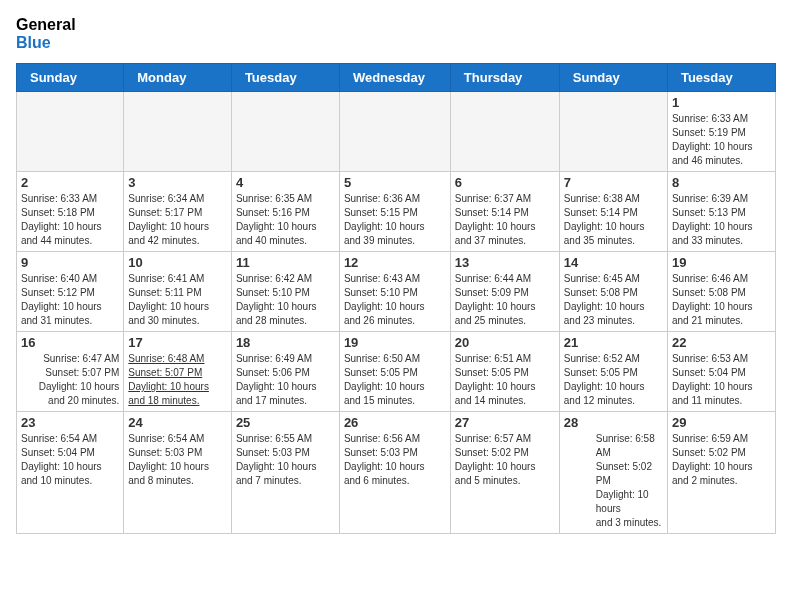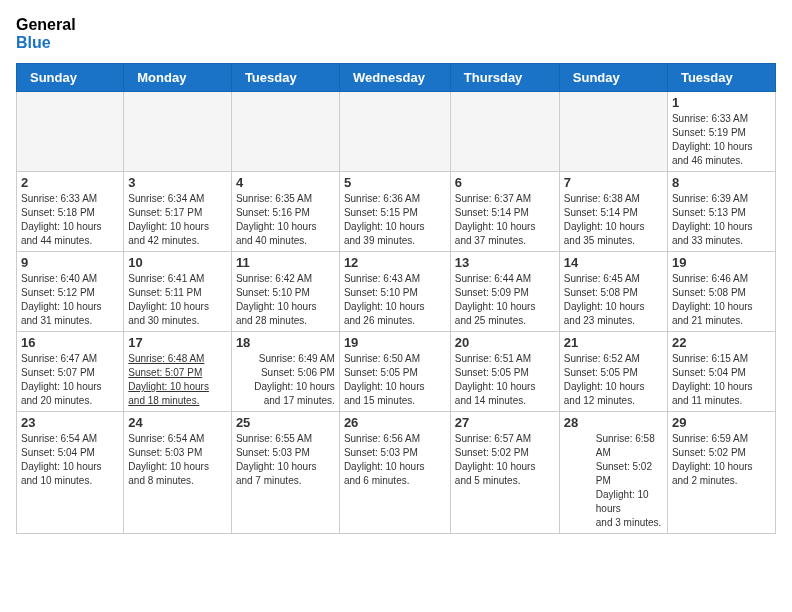--- a/index.html
+++ b/index.html
@@ -219,35 +219,35 @@
           <span class="day-number">19</span>
           <div class="day-info" style="white-space: pre-line;">Sunrise: 6:46 AM
 Sunset: 5:08 PM
 Daylight: 10 hours
 and 21 minutes.</div>
         </td>
       </tr>
       <tr>
         <td>
           <span class="day-number">16</span>
-          <div class="day-info" style="white-space: pre-line;">Sunrise: 6:47 AM
+          <div class="day-info" style="white-space: pre-line; text-align: right;">Sunrise: 6:47 AM
 Sunset: 5:07 PM
 Daylight: 10 hours
 and 20 minutes.</div>
         </td>
         <td>
           <span class="day-number">17</span>
           <div class="day-info" style="white-space: pre-line; text-decoration: underline;">Sunrise: 6:48 AM
 Sunset: 5:07 PM
 Daylight: 10 hours
 and 18 minutes.</div>
         </td>
         <td>
           <span class="day-number">18</span>
-          <div class="day-info" style="white-space: pre-line; text-align: right;">Sunrise: 6:49 AM
+          <div class="day-info" style="white-space: pre-line;">Sunrise: 6:49 AM
 Sunset: 5:06 PM
 Daylight: 10 hours
 and 17 minutes.</div>
         </td>
         <td>
           <span class="day-number">19</span>
           <div class="day-info" style="white-space: pre-line;">Sunrise: 6:50 AM
 Sunset: 5:05 PM
 Daylight: 10 hours
 and 15 minutes.</div>
@@ -261,21 +261,21 @@
         </td>
         <td>
           <span class="day-number">21</span>
           <div class="day-info" style="white-space: pre-line;">Sunrise: 6:52 AM
 Sunset: 5:05 PM
 Daylight: 10 hours
 and 12 minutes.</div>
         </td>
         <td>
           <span class="day-number">22</span>
-          <div class="day-info" style="white-space: pre-line;">Sunrise: 6:15 AM
+          <div class="day-info" style="white-space: pre-line;">Sunrise: 6:53 AM
 Sunset: 5:04 PM
 Daylight: 10 hours
 and 11 minutes.</div>
         </td>
       </tr>
       <tr>
         <td>
           <span class="day-number">23</span>
           <div class="day-info" style="white-space: pre-line;">Sunrise: 6:54 AM
 Sunset: 5:04 PM

